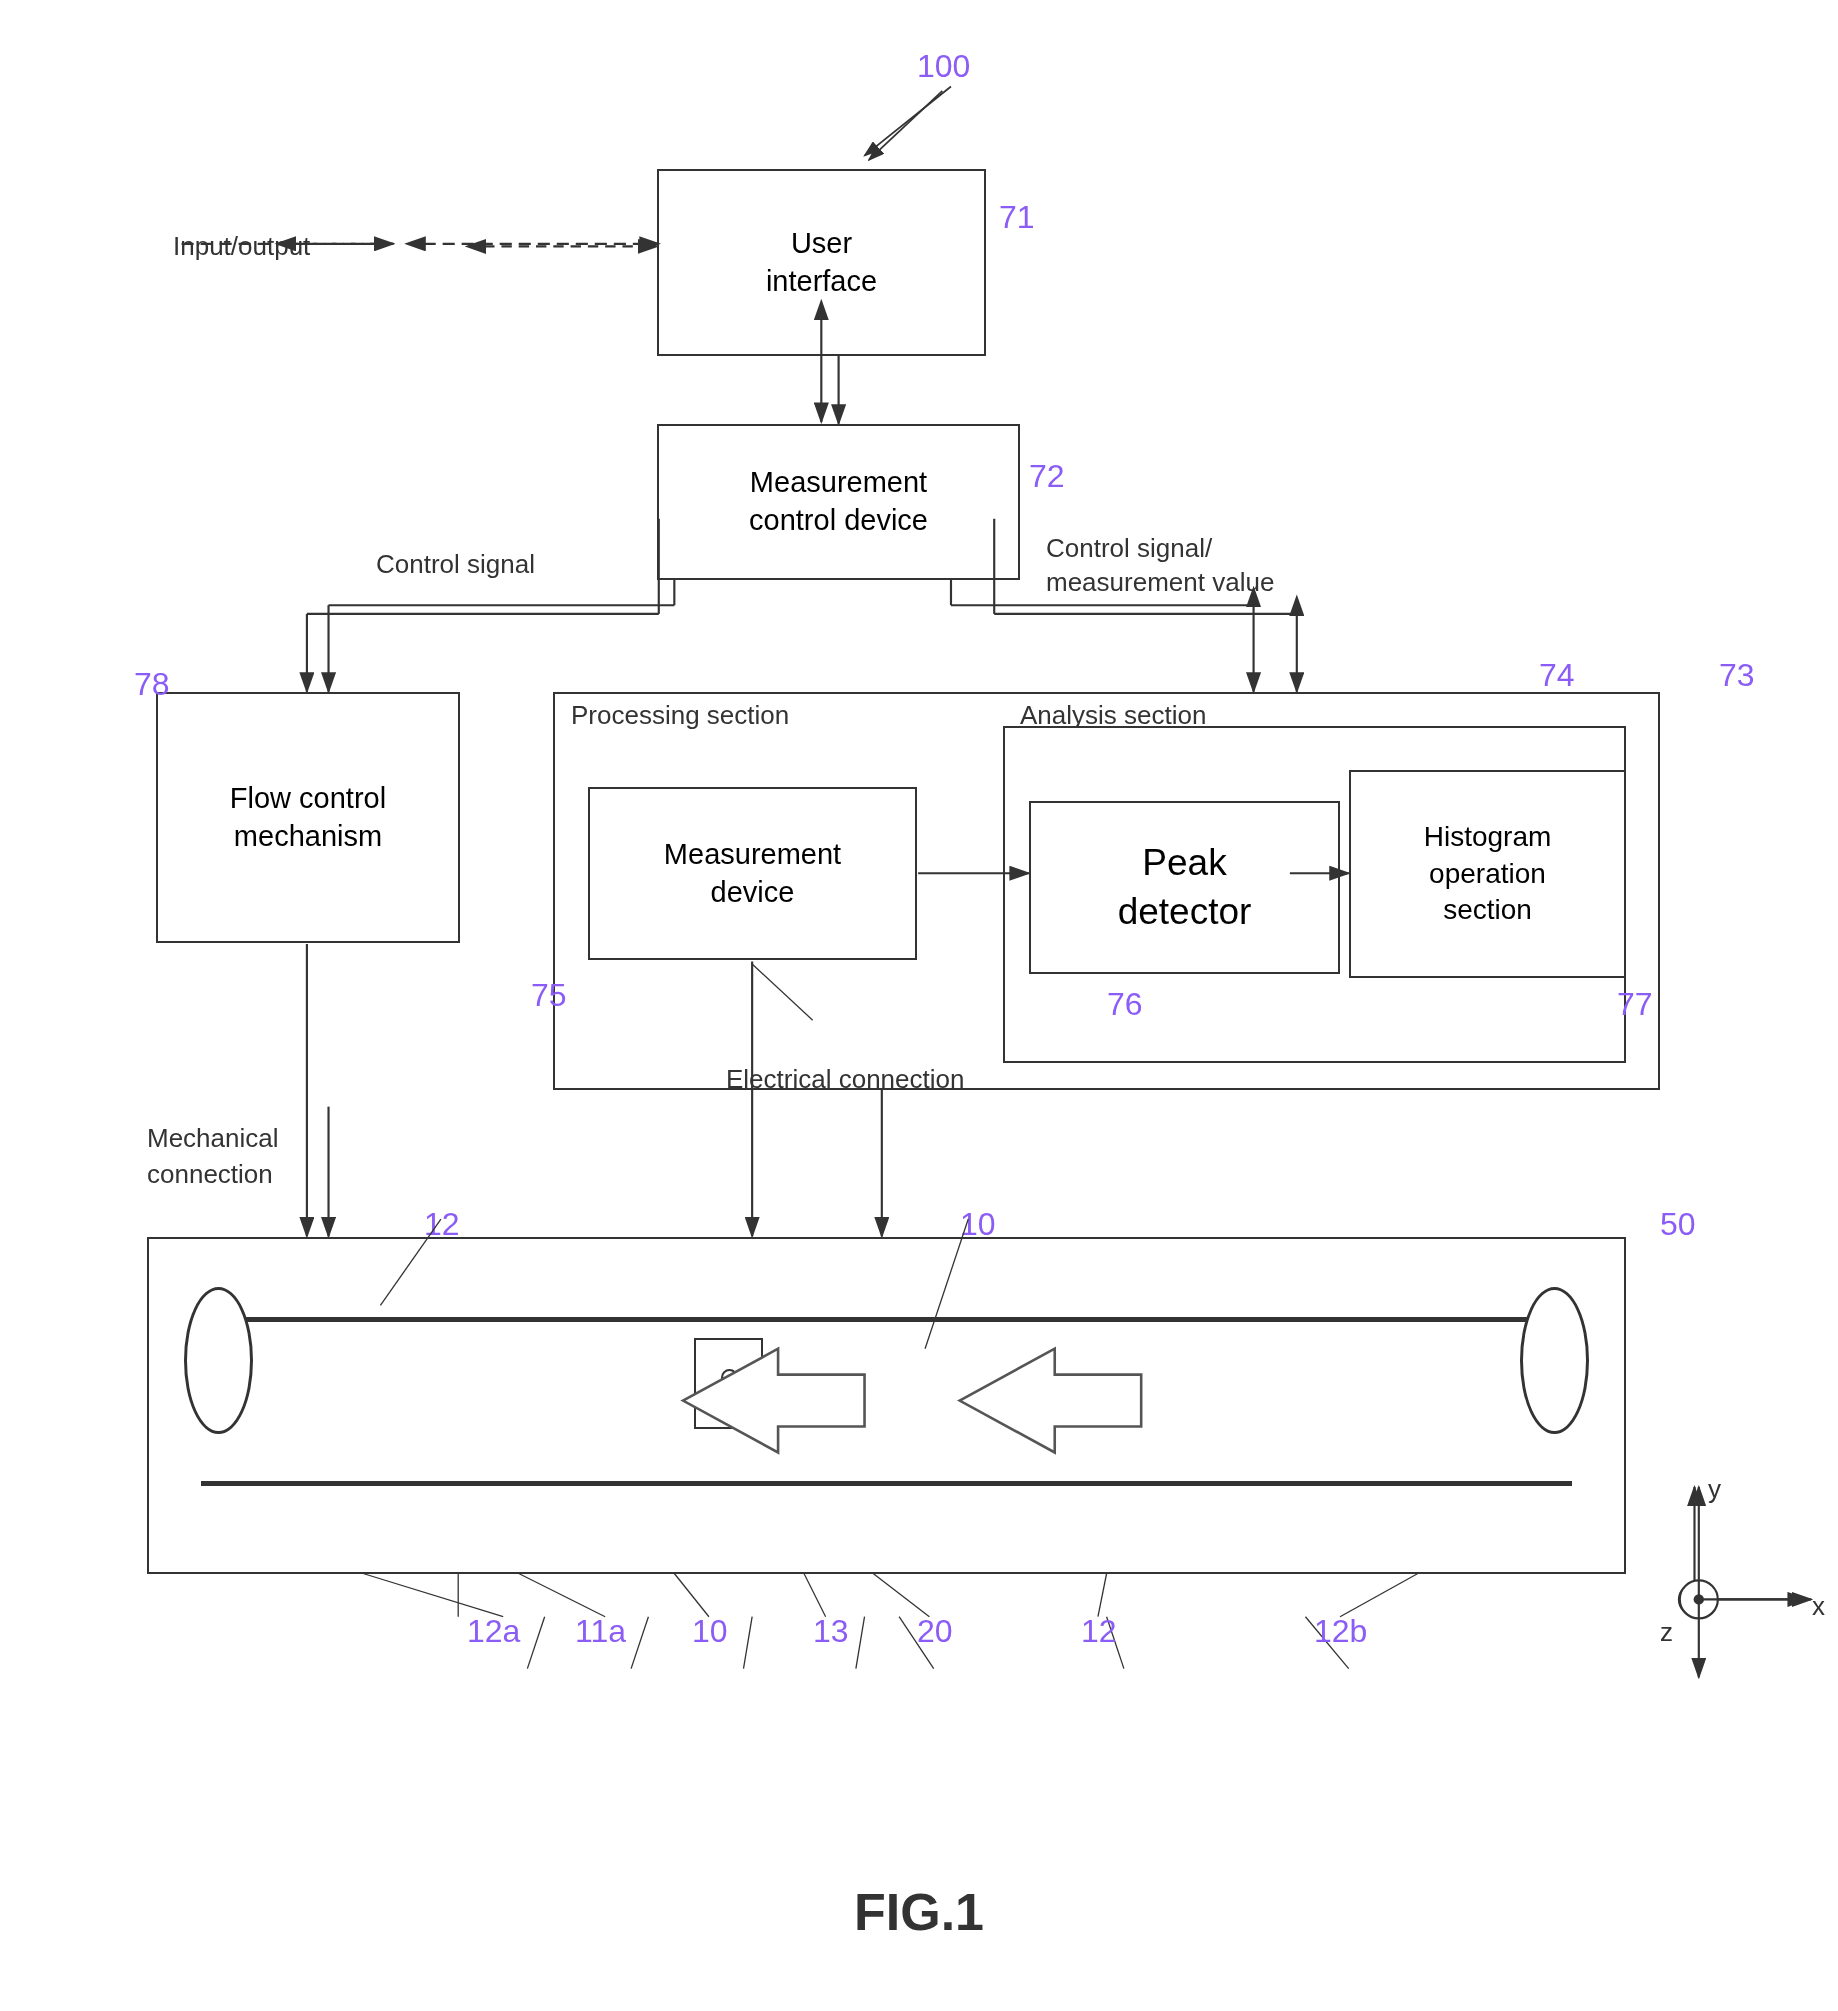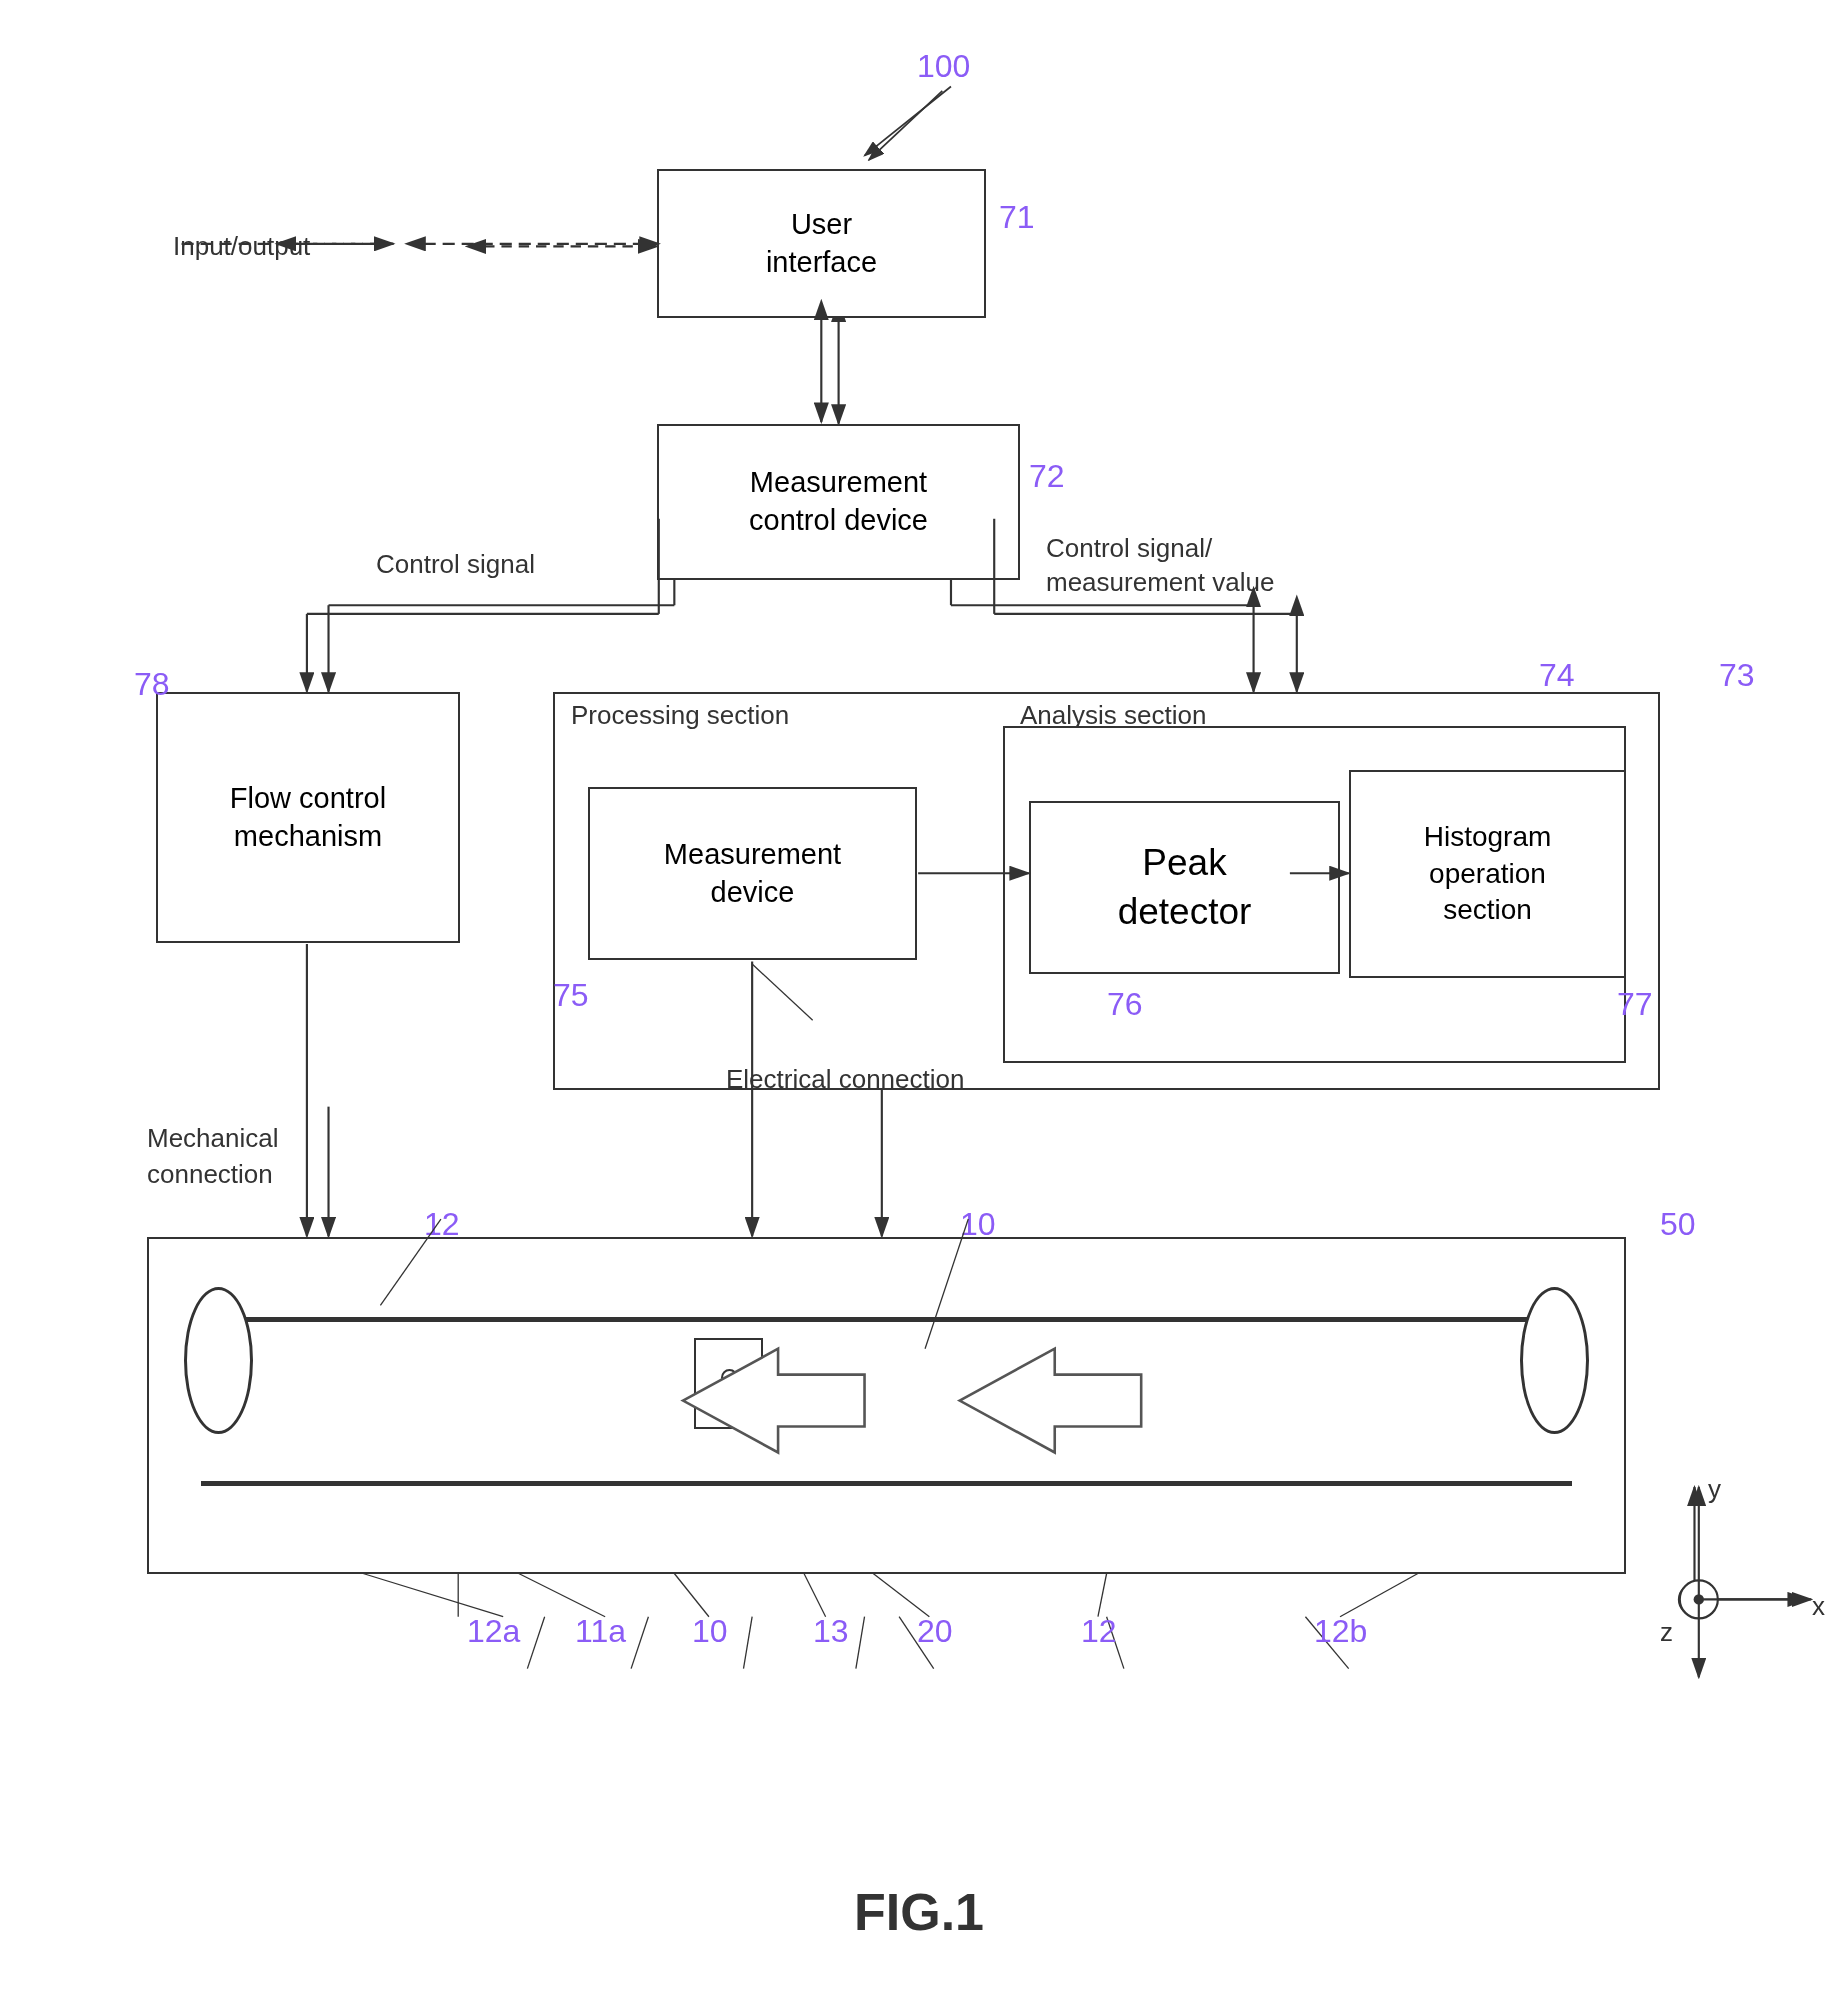--- a/index.html
+++ b/index.html
@@ -131,21 +131,21 @@
     <line x1="1300" y1="1930" x2="1280" y2="1870" stroke="#333" stroke-width="1.5"></line>
 
     <line x1="1560" y1="1930" x2="1510" y2="1870" stroke="#333" stroke-width="1.5"></line>
 
     <line x1="940" y1="1200" x2="970" y2="1140" stroke="#333" stroke-width="1.5"></line>
 
   </svg>
 
   <span class="ref-num" style="top:48px; left:917px;">100</span>
 
-  <div class="box" style="top:169px; left:657px; width:329px; height:149px; font-size:29px;">
+  <div class="box" style="top:169px; left:657px; width:329px; height:187px; font-size:29px;">
     <span style="white-space:pre-line;">User
 interface</span>
   </div>
 
   <span class="ref-num" style="top:199px; left:999px;">71</span>
 
   <span class="label" style="top:231px; left:173px;">Input/output</span>
 
   <div class="box" style="top:424px; left:657px; width:363px; height:156px; font-size:29px;">
     <span style="white-space:pre-line;">Measurement
@@ -172,21 +172,21 @@
 mechanism</span>
   </div>
 
   <span class="ref-num" style="top:666px; left:134px;">78</span>
 
   <div class="box" style="top:787px; left:588px; width:329px; height:173px; font-size:29px;">
     <span style="white-space:pre-line;">Measurement
 device</span>
   </div>
 
-  <span class="ref-num" style="top:977px; left:553px;">75</span>
+  <span class="ref-num" style="top:977px; left:531px;">75</span>
 
   <div class="box" style="top:787px; left:1029px; width:311px; height:173px; font-size:37px;margin-top:14px;">
     <span style="white-space:pre-line;">Peak
 detector</span>
   </div>
 
   <span class="ref-num" style="top:986px; left:1107px;">76</span>
 
   <div class="box" style="top:770px; left:1349px; width:277px; height:208px; font-size:28px;">
     <span style="white-space:pre-line;">Histogram

